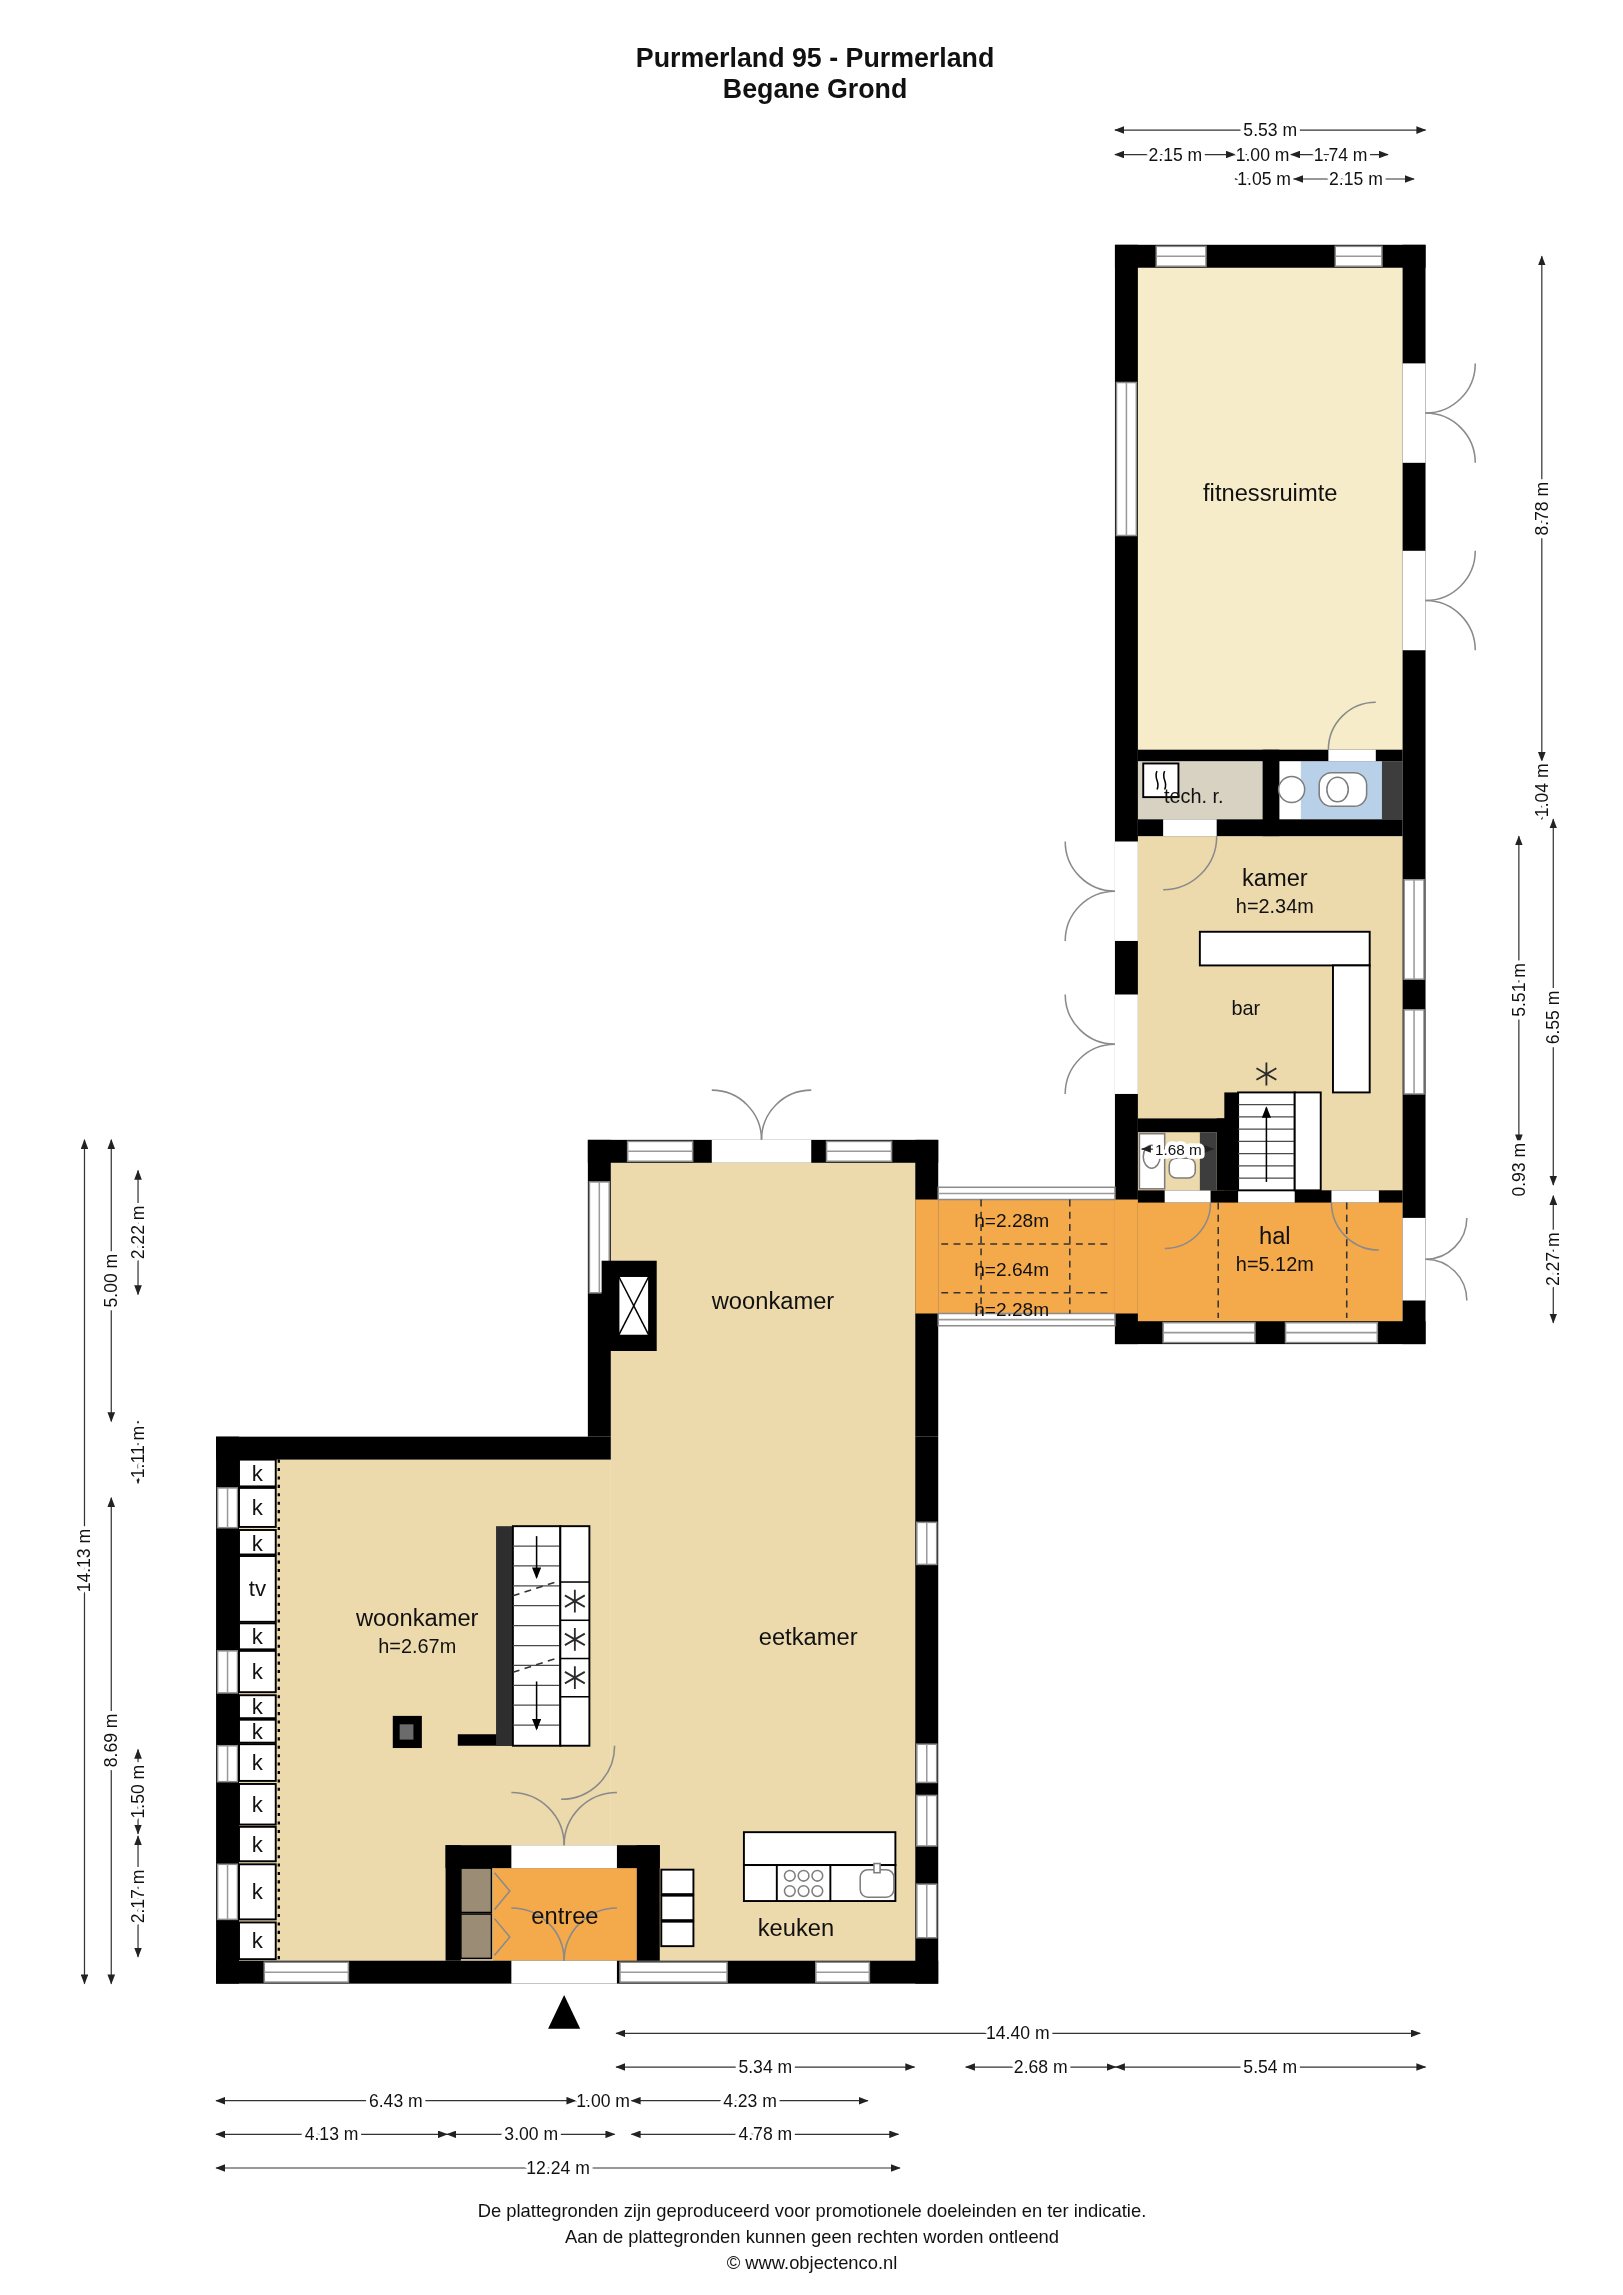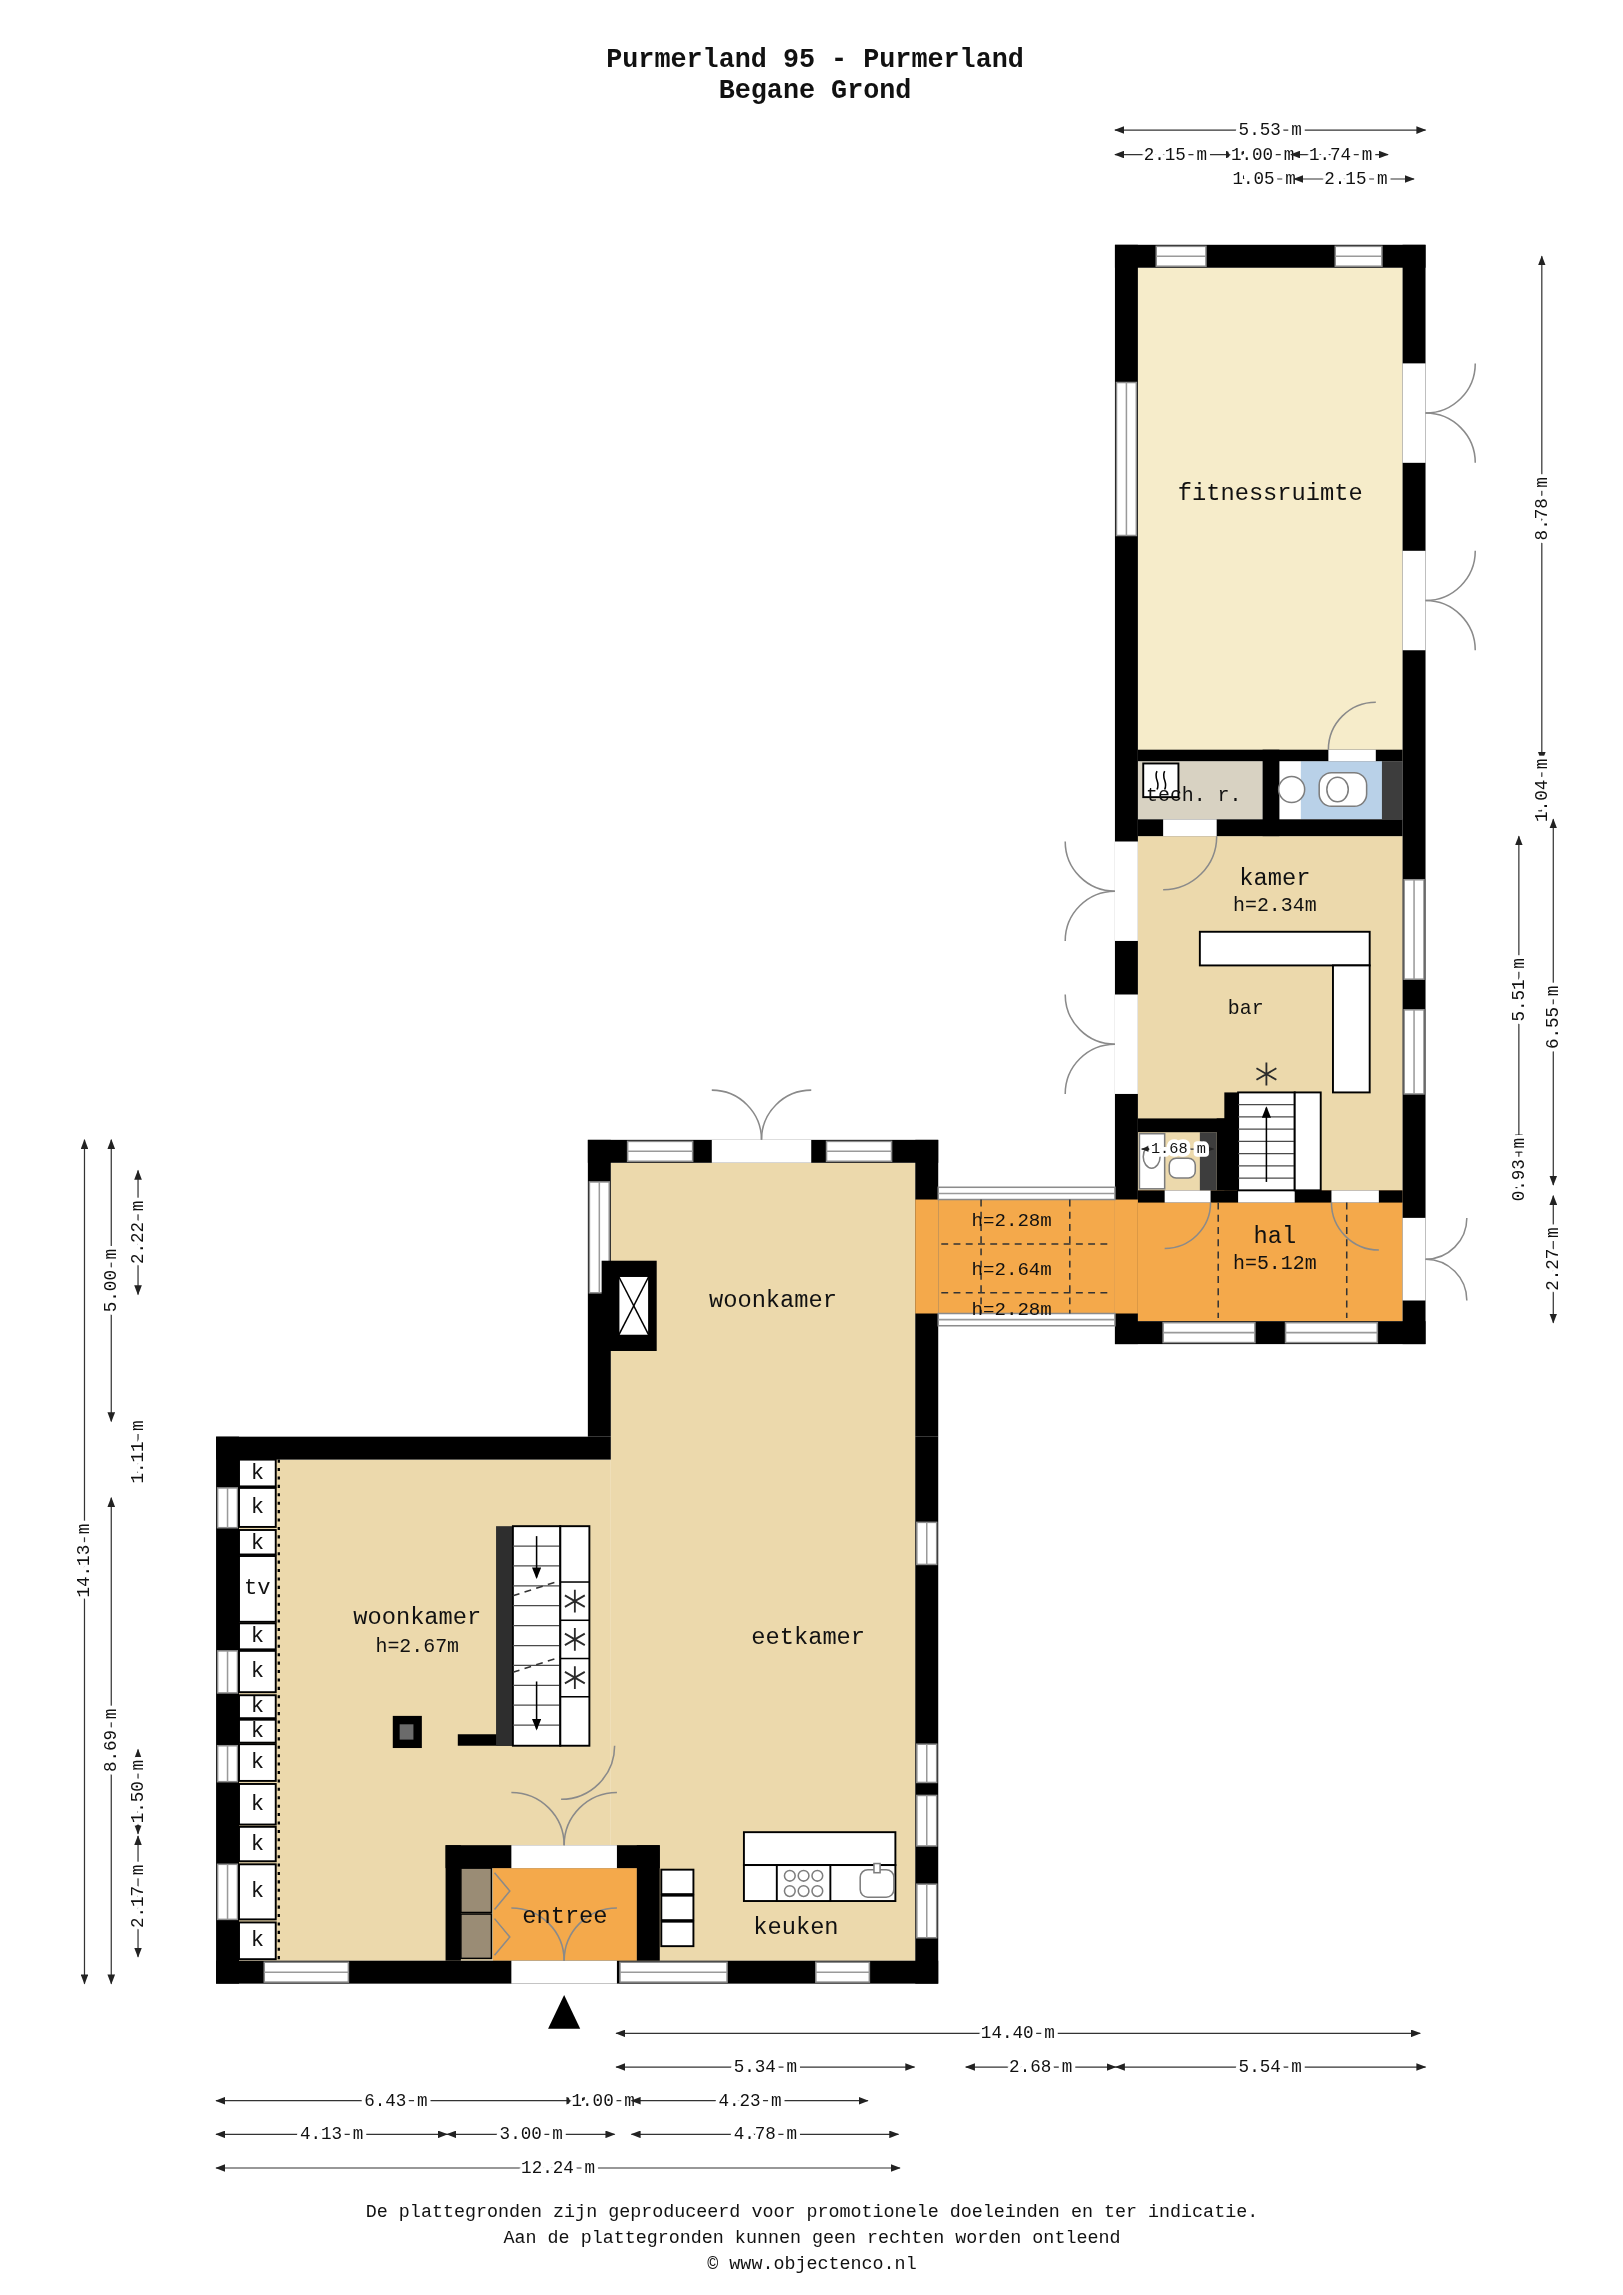--- a/index.html
+++ b/index.html
@@ -1,17 +1,17 @@
 <!DOCTYPE html>
 <html style="font-size:12.2px"><head>
 <meta charset="utf-8">
 <style>
   html,body{margin:0;padding:0;background:#fff;}
   .page{position:relative;width:1624px;height:2295px;background:#ffffff;overflow:hidden;
-        font-family:Liberation Mono, monospace;}
+        font-family:Liberation Sans, sans-serif;}
   svg{position:absolute;left:0;top:0;}
   .wall{fill:#000;}
   .win{fill:#fff;stroke:#8c8c8c;stroke-width:2;}
   .winline{stroke:#9a9a9a;stroke-width:2;}
   .gap{fill:#fff;}
   .furn{fill:#fff;stroke:#000;stroke-width:2.5;}
   .fixt{fill:#fff;stroke:#7d7d7d;stroke-width:2;}
   .arc{fill:none;stroke:#8a8a8a;stroke-width:2;}
   .dashed{stroke:#333;stroke-width:2;stroke-dasharray:9 7;fill:none;}
   .dotted{stroke:#000;stroke-width:3;stroke-dasharray:4 7;fill:none;}

